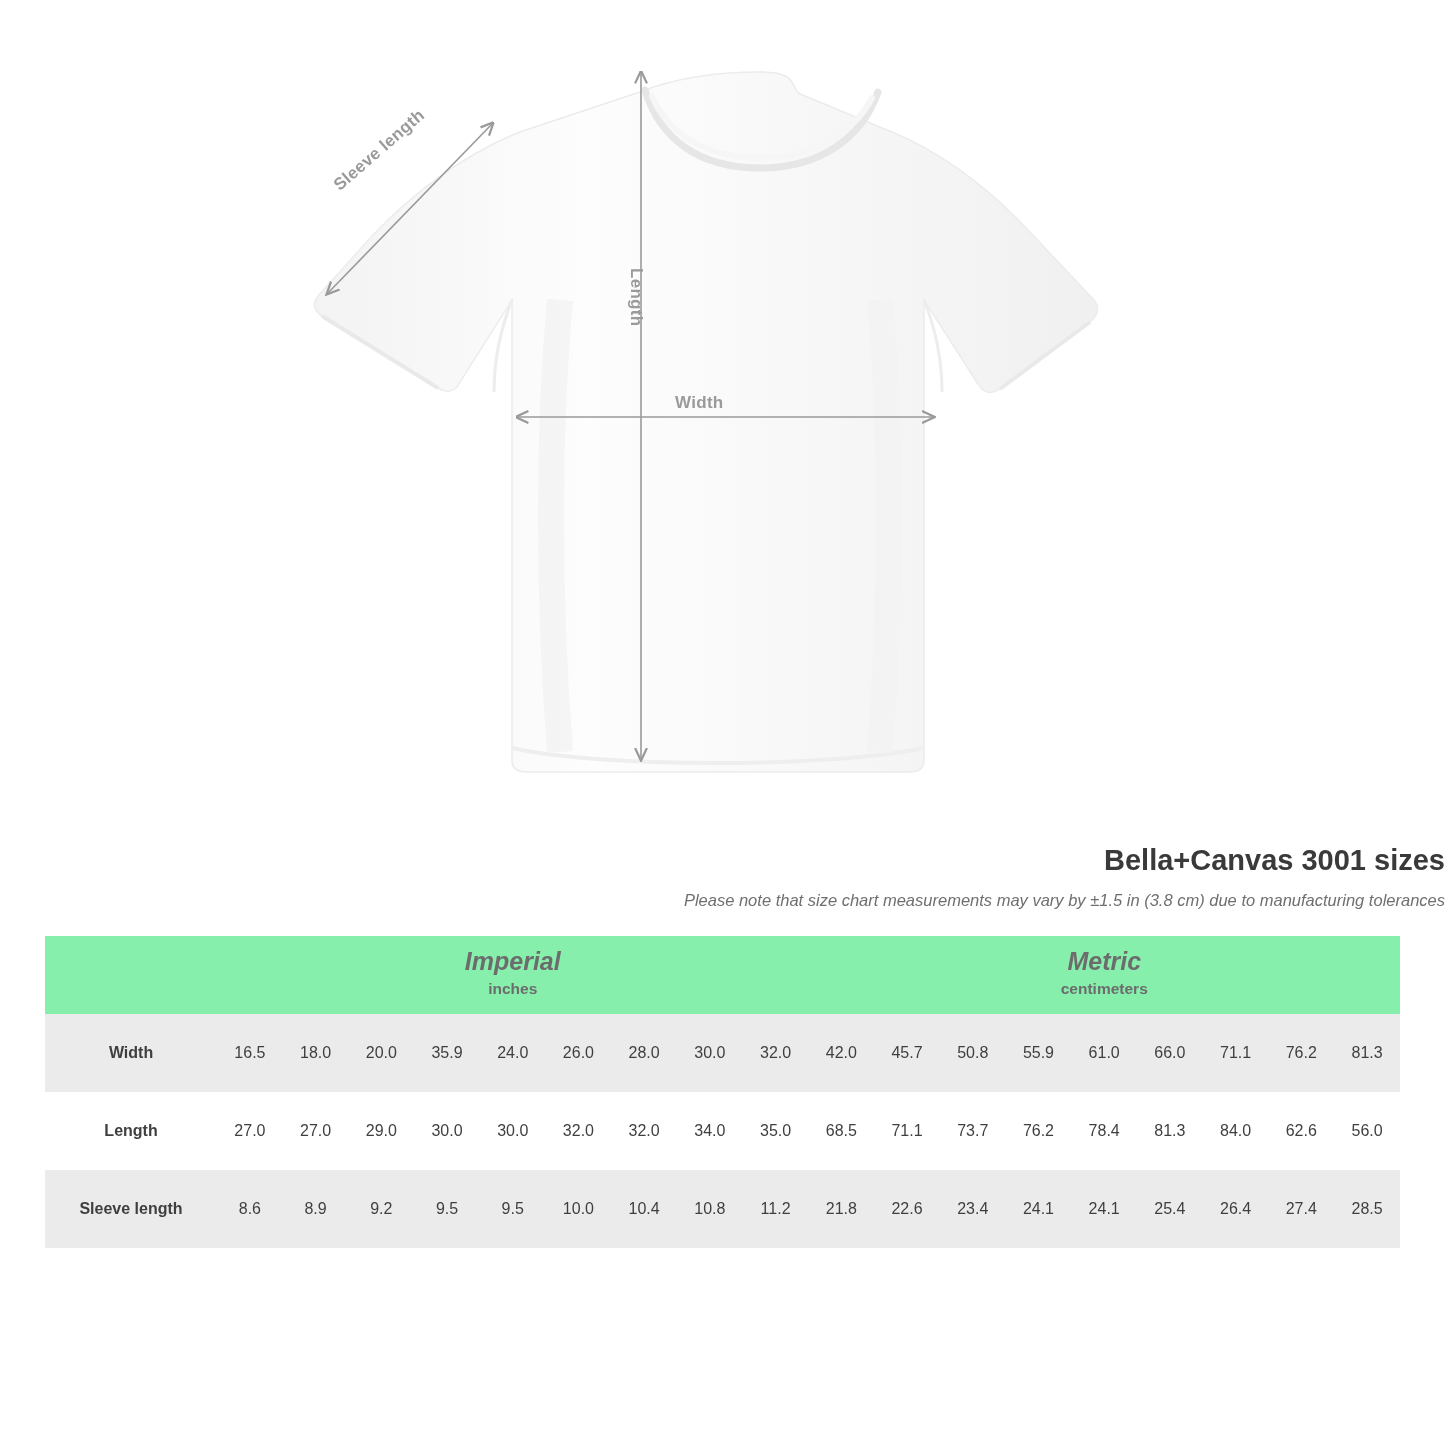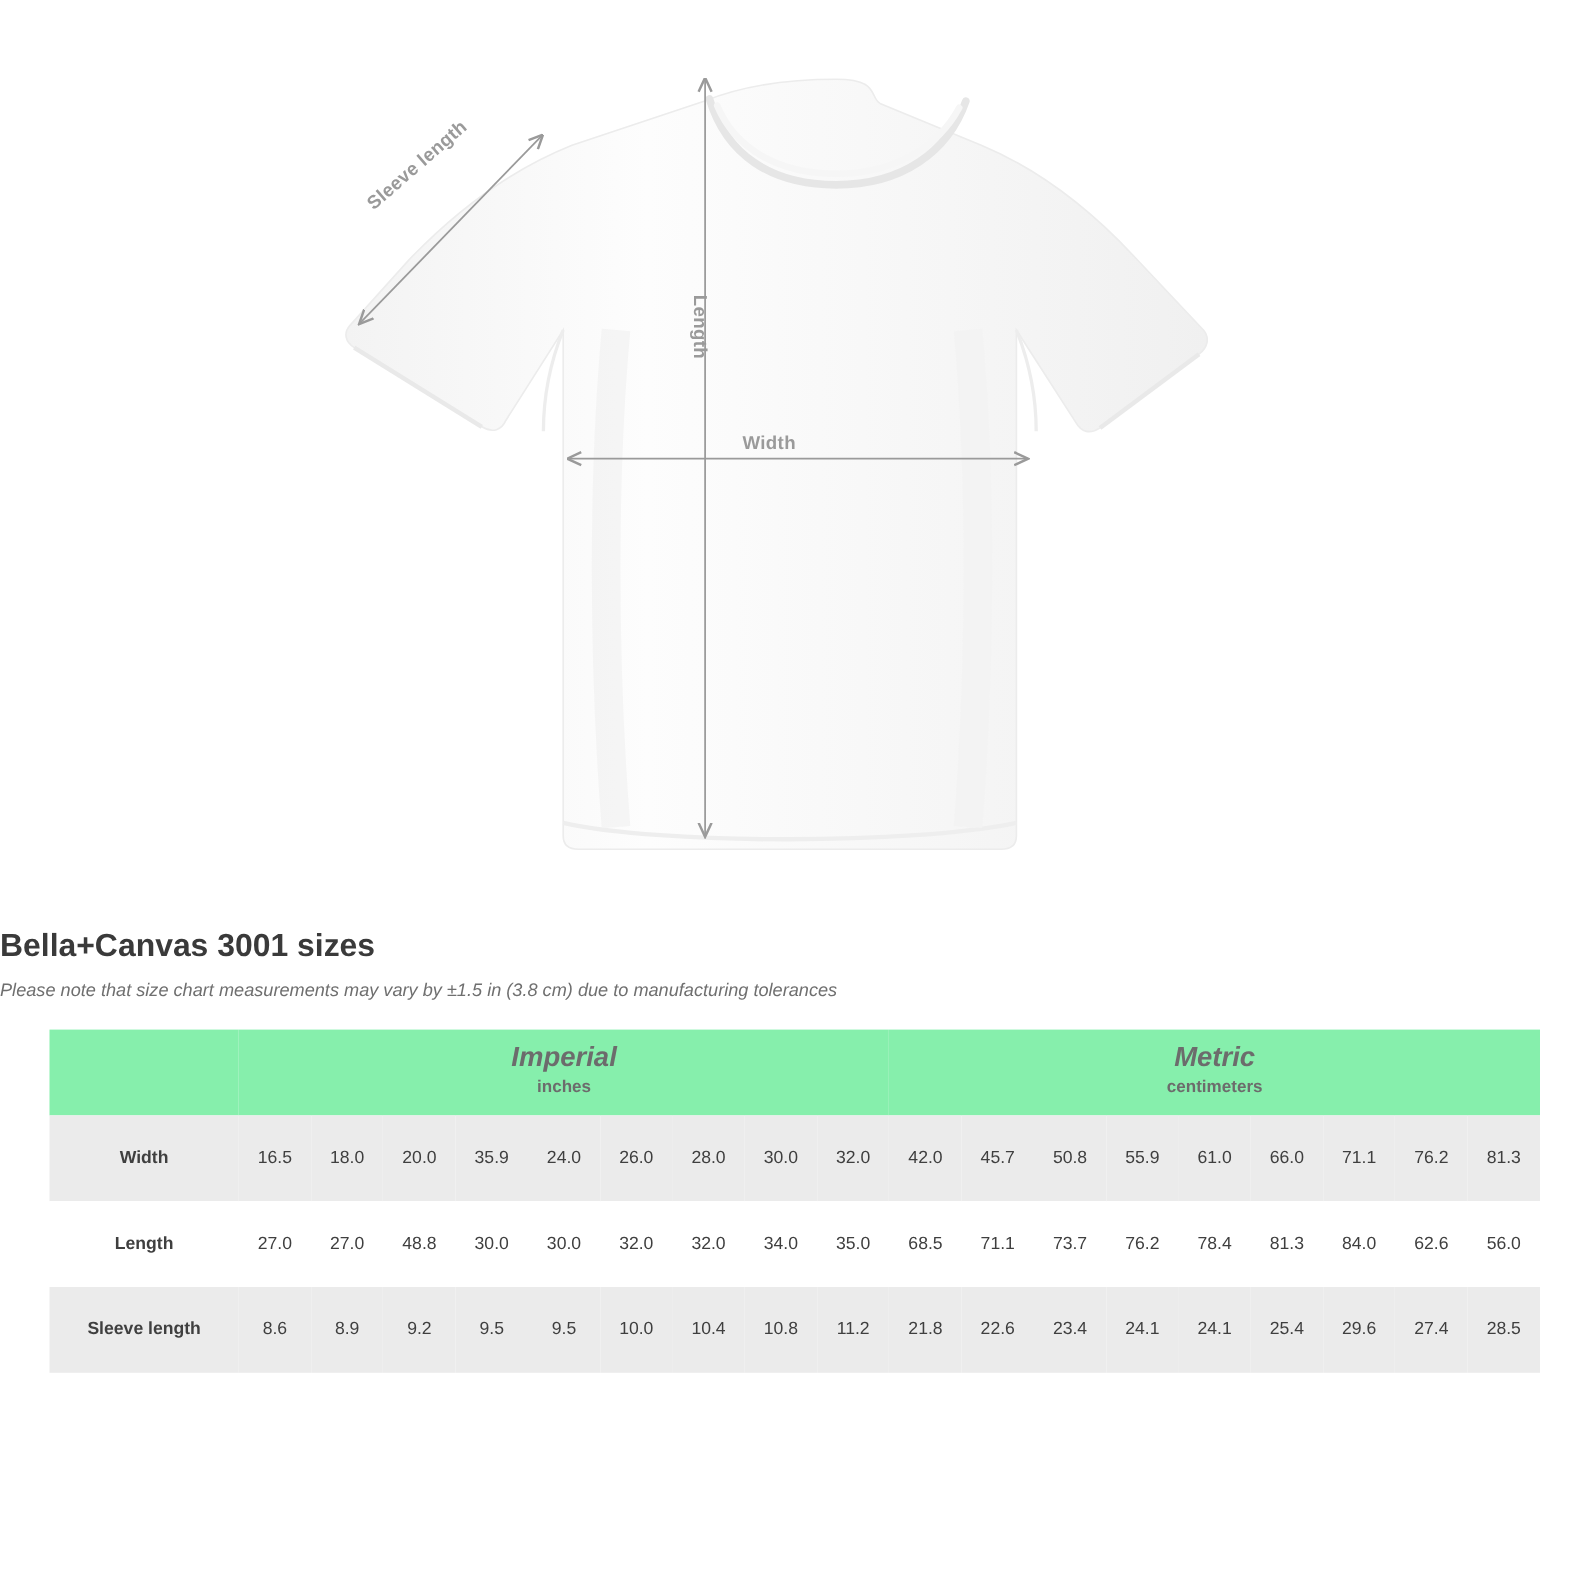--- a/index.html
+++ b/index.html
@@ -49,22 +49,23 @@
     transform: rotate(90deg);
     transform-origin: left top;
   }
   .label-width {
     left: 675px;
     top: 393px;
   }
 
   
   .title-block {
-    text-align: left;
+    text-align: right;
     margin-top: 14px;
+    margin-left: 32px;
   }
   .chart-title {
     font-size: 29px;
     font-weight: bold;
     color: #3a3a3a;
     margin: 0 0 14px 0;
   }
   .chart-note {
     font-size: 16.5px;
     font-style: italic;
@@ -264,21 +265,21 @@
           <td class="shade">61.0</td>
           <td class="shade">66.0</td>
           <td class="shade">71.1</td>
           <td class="shade">76.2</td>
           <td class="shade">81.3</td>
         </tr>
         <tr>
           <th class="row-head plain">Length</th>
           <td class="plain">27.0</td>
           <td class="plain">27.0</td>
-          <td class="plain">48.8</td>
+          <td class="plain">29.0</td>
           <td class="plain">30.0</td>
           <td class="plain">30.0</td>
           <td class="plain">32.0</td>
           <td class="plain">32.0</td>
           <td class="plain">34.0</td>
           <td class="plain">35.0</td>
           <td class="plain">68.5</td>
           <td class="plain">71.1</td>
           <td class="plain">73.7</td>
           <td class="plain">76.2</td>
@@ -298,19 +299,19 @@
           <td class="shade">10.0</td>
           <td class="shade">10.4</td>
           <td class="shade">10.8</td>
           <td class="shade">11.2</td>
           <td class="shade">21.8</td>
           <td class="shade">22.6</td>
           <td class="shade">23.4</td>
           <td class="shade">24.1</td>
           <td class="shade">24.1</td>
           <td class="shade">25.4</td>
-          <td class="shade">29.6</td>
+          <td class="shade">26.4</td>
           <td class="shade">27.4</td>
           <td class="shade">28.5</td>
         </tr>
       </tbody>
   </table>
 </div>
 
 </body></html>

